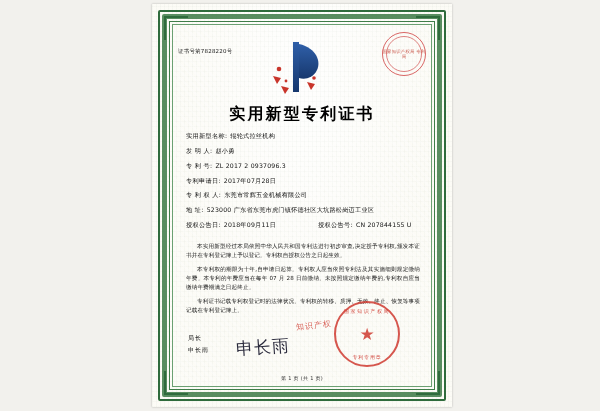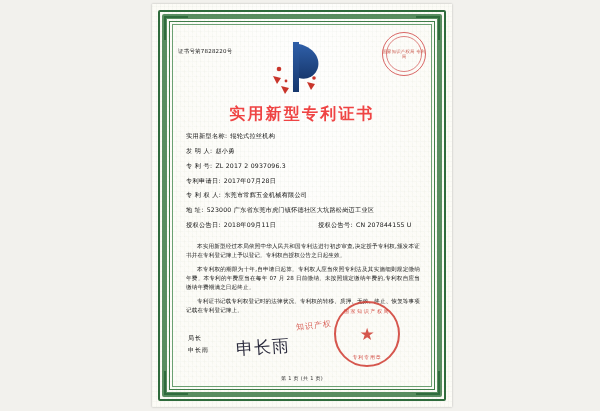--- a/index.html
+++ b/index.html
@@ -145,21 +145,21 @@
 
   
   .title {
     position: absolute;
     left: 0; right: 0;
     top: 76px;
     text-align: center;
     font-family: "DejaVu Serif", "Liberation Serif", serif;
     font-size: 16px;
     font-weight: 700;
-    color: #ef4444;
+    color: #000000;
     letter-spacing: 2.2px;
   }
 
   
   .fields {
     position: absolute;
     left: 10px;
     right: 6px;
     top: 104px;
     font-size: 6.2px;

